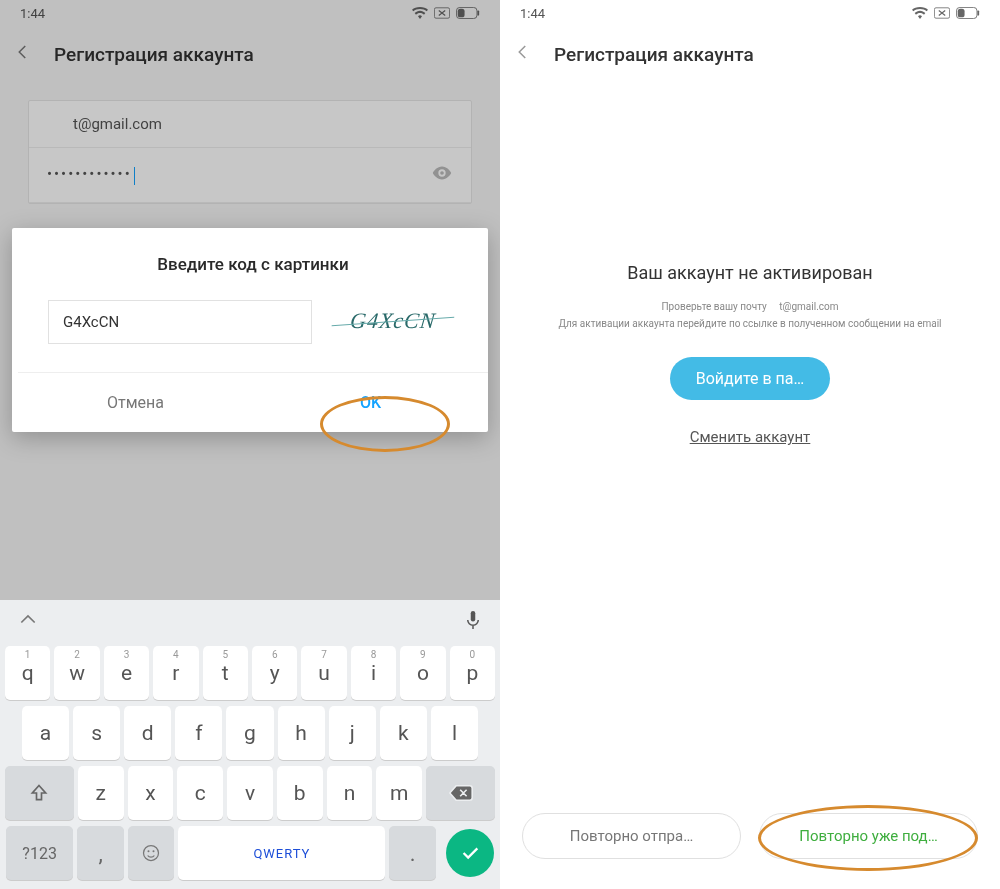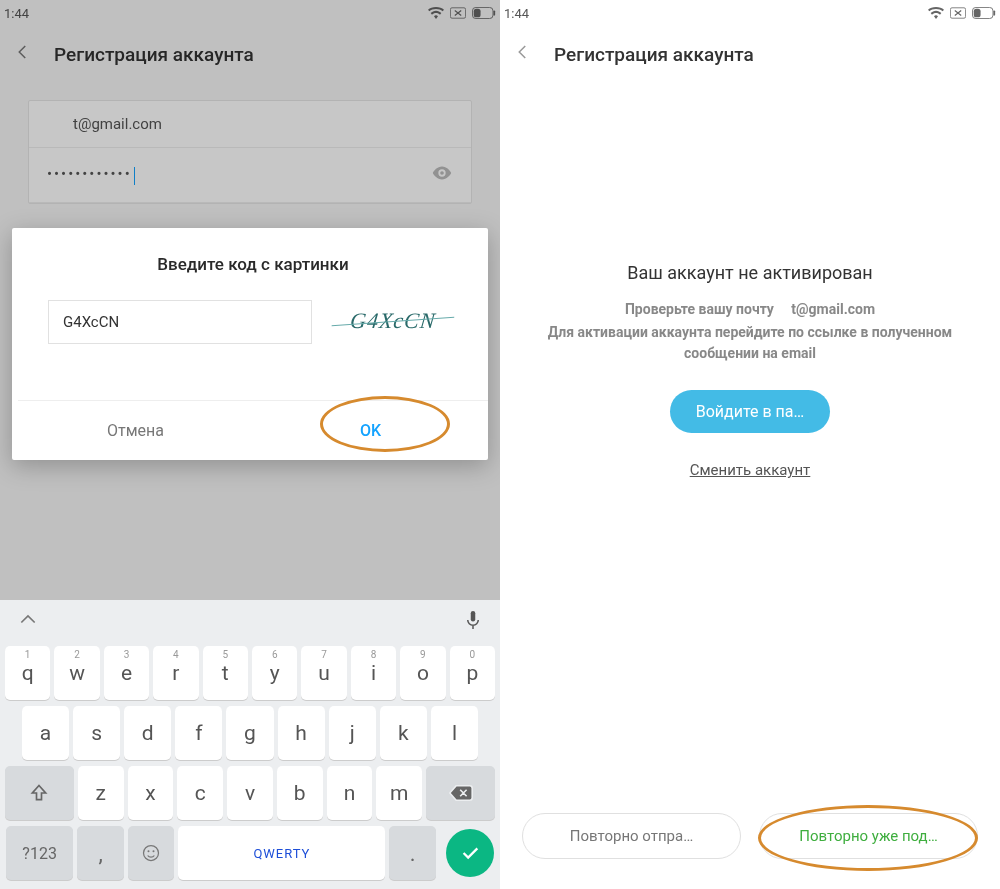--- a/index.html
+++ b/index.html
@@ -1,61 +1,61 @@
 <!DOCTYPE html>
 <html><head>
 <meta charset="utf-8">
 <style>
   * { box-sizing: border-box; margin: 0; padding: 0; font-family: -apple-system, Roboto, Arial, sans-serif; }
   body { width: 1000px; height: 889px; display: flex; background: #fff; }
   .phone { width: 500px; height: 889px; position: relative; overflow: hidden; }
   
-  .statusbar { height: 26px; display: flex; justify-content: space-between; align-items: center; padding: 0 4px; font-size: 13px; color: #555; }
+  .statusbar { height: 26px; display: flex; justify-content: space-between; align-items: center; padding: 0 20px; font-size: 13px; color: #555; }
   .statusbar .right { display: flex; align-items: center; gap: 6px; }
   .statusbar svg { display: block; }
   
   .header { height: 56px; display: flex; align-items: center; padding: 0 14px; gap: 22px; text-align: center; }
   .header .back { color: #888; }
   .header .title { font-size: 19px; font-weight: 500; color: #333; }
   
   .left-bg { position: absolute; inset: 0; background: #f6f6f6; }
   .left-dim { position:absolute; inset:0; background: rgba(0,0,0,0.22); z-index:2; }
   .left-bg .statusbar, .left-bg .header { background: #f6f6f6; }
   .card { margin: 18px 28px 0; background:#fff; border:1px solid #e6e6e6; border-radius:2px; }
   .field { padding: 14px 18px; border-bottom:1px solid #eee; font-size:15px; color:#555; display:flex; align-items:center; justify-content:space-between;}
   .eye { color:#bbb; padding-left:10px;}
   
   .dialog { position:absolute; left:12px; right:12px; top:228px; background:#fff; border-radius:2px; z-index:3; box-shadow:0 6px 24px rgba(0,0,0,0.25);padding-left:6px; }
   .dialog-title { text-align:center; font-size:17px; font-weight:500; padding:26px 20px 20px; color:#2a2a2a;}
   .dialog-body { display:flex; align-items:flex-start; gap:16px; padding:6px 30px 28px; }
   .dialog-body input { flex:1 1 auto; border:1px solid #e1e1e1; padding:12px 14px; font-size:15px; color:#333; min-width: 0; }
   .captcha { width:130px; height:42px; display:flex; align-items:center; justify-content:center; font-family: 'Comic Sans MS', cursive; font-size:22px; font-style:italic; color:#2a6a6a; letter-spacing:1px; position:relative; transform:skewX(-6deg); flex-shrink:0;}
   .captcha::before{content:""; position:absolute; left:4px; right:4px; top:50%; height:1px; background:#6aa; transform:rotate(-4deg);}
-  .dialog-actions { display:flex; border-top:1px solid #eee;margin-top:28px;}
+  .dialog-actions { display:flex; border-top:1px solid #eee;}
   .dialog-actions button { flex:1; border:none; background:none; padding:20px 0; font-size:16px; color:#777; cursor:pointer;}
   .dialog-actions .ok { color:#14a3ff; font-weight:500; position:relative;}
   
   .keyboard { position:absolute; left:0; right:0; bottom:0; background:#eceef0; z-index:3; padding-bottom:6px;}
   .kb-top { height:44px; display:flex; justify-content:space-between; align-items:center; padding:0 18px;}
   .kb-top .caret { color:#888;}
   .kb-row { display:flex; justify-content:center; gap:4px; padding:3px 5px;}
   .kb-row.r1 { padding-top:2px;}
   .key { background:#fff; border-radius:5px; height:54px; flex:1; display:flex; flex-direction:column; align-items:center; justify-content:center; color:#555; font-size:21px; position:relative; box-shadow:0 1px 0 #ccc;}
   .key .num { position:absolute; top:3px; font-size:10px; color:#999;}
   .key.fn { background:#d7dadd; font-size:16px; color:#666;}
   .key.space { flex:4; font-size:13px; color:#1d4ed8; letter-spacing:1px;}
   .key.shift, .key.bksp { flex:1.4; background:#d7dadd;}
   .key.enter { flex:1.4; background:#0bb783; border-radius:50%; height:48px; width:48px; flex:0 0 48px; margin-left:6px; box-shadow:none;}
   .kb-row.r3 { padding:3px 22px;}
   .kb-row.r4 { padding:3px 6px; align-items:center;}
   
   .right-content { position:absolute; inset:0; background:#fff;}
   .center-block { padding:180px 36px 0; text-align:center;}
   .cb-title { font-size:18px; color:#333; margin-bottom:16px;}
-  .cb-line { font-size:14px; color:#888; line-height:1.5; margin-bottom:2px;font-weight:bold;}
+  .cb-line { font-size:10px; color:#888; line-height:1.5; margin-bottom:2px;}
   .pill-btn { display:inline-block; margin-top:24px; background:#43bbe6; color:#fff; font-size:16px; padding:12px 26px; border-radius:30px; border:none;}
   .link-switch { display:inline-block; margin-top:28px; font-size:15px; color:#555; text-decoration:underline;}
   .bottom-row { position:absolute; left:0; right:0; bottom:30px; display:flex; justify-content:space-around; padding:0 22px; gap:18px;}
   .outline-btn { flex:1; border:1px solid #e0e0e0; background:#fff; border-radius:26px; padding:13px 8px; font-size:15px; color:#777; white-space:nowrap; overflow:hidden; text-overflow:ellipsis;}
   .outline-btn.green { color:#3fae3f; position:relative;}
   
   .anno { position:absolute; border:3px solid #d68a2e; border-radius:50%; z-index:10; pointer-events:none;}
 </style>
 </head>
 <body>

